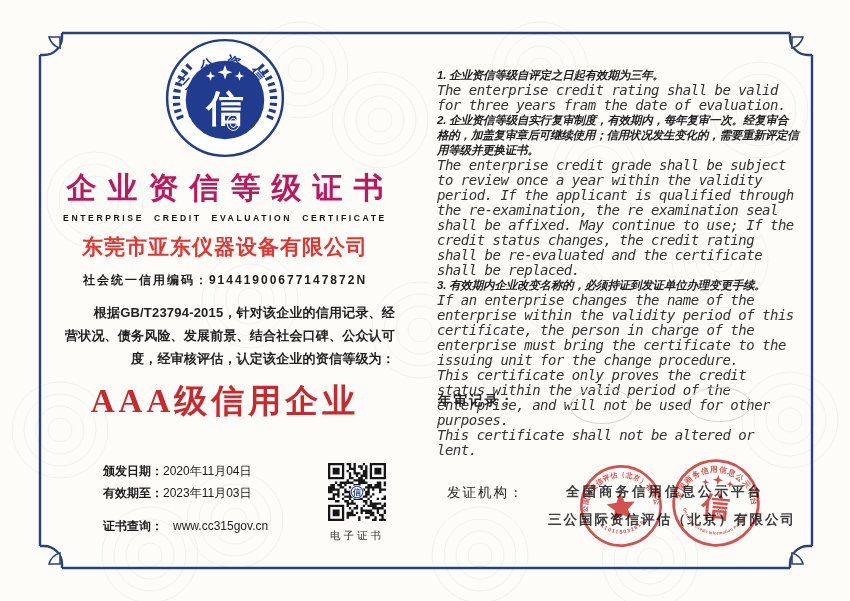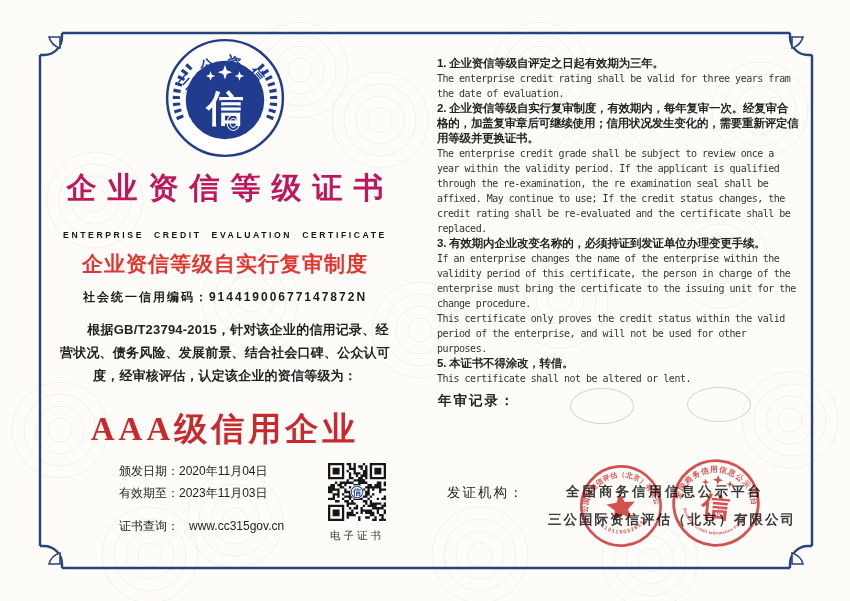--- a/index.html
+++ b/index.html
@@ -3,40 +3,40 @@
 <meta charset="utf-8">
 <style>
   html,body{margin:0;padding:0;}
   body{width:850px;height:601px;background:#ffffff;font-family:"Liberation Sans",sans-serif;overflow:hidden;}
   .sheet{position:absolute;left:0;top:0;width:850px;height:601px;background:#fdfcf9;overflow:hidden;}
   .bg{position:absolute;left:0;top:0;}
   
   .left-page{position:absolute;left:55px;top:30px;width:340px;text-align:center;}
   .emblem{display:block;margin:6px auto 0 auto;}
   .cert-title{margin-top:8px;font-family:"Liberation Serif",serif;font-weight:bold;font-size:30px;letter-spacing:11px;color:#be185d;white-space:nowrap;text-indent:11px;}
-  .cert-subtitle{margin-top:21px;font-size:8.6px;font-weight:bold;letter-spacing:2.6px;word-spacing:5px;color:#141414;white-space:nowrap;}
+  .cert-subtitle{margin-top:4px;font-size:8.6px;font-weight:bold;letter-spacing:2.6px;word-spacing:5px;color:#141414;white-space:nowrap;}
   .credit-line{margin-top:10px;font-size:11px;font-weight:bold;letter-spacing:1.2px;color:#1c1c1c;}
   .company{margin-top:10px;font-size:21px;font-weight:bold;color:#e23531;letter-spacing:1px;white-space:nowrap;}
   .uscc{margin-top:11px;font-size:12px;font-weight:bold;letter-spacing:2px;color:#1c1c1c;white-space:nowrap;}
-  .paragraph{margin-top:12px;text-align:center;font-size:13px;font-weight:bold;color:#222;line-height:23px;text-indent:2em;letter-spacing:0.2px;}
-  .rating{margin-top:20px;font-family:"Liberation Serif",serif;font-size:33px;font-weight:bold;color:#c9282d;letter-spacing:4px;white-space:nowrap;}
+  .paragraph{margin-top:12px;text-align:right;font-size:13px;font-weight:bold;color:#222;line-height:23px;text-indent:2em;letter-spacing:0.2px;}
+  .rating{margin-top:9px;font-family:"Liberation Serif",serif;font-size:33px;font-weight:bold;color:#c9282d;letter-spacing:4px;white-space:nowrap;}
   .left-footer{position:absolute;left:48px;top:428px;text-align:left;font-size:12px;color:#1a1a1a;}
   .foot-row{margin-top:5px;white-space:nowrap;}
-  .foot-label{font-weight:normal;margin-left:16px;}
+  .foot-label{font-weight:bold;}
   .foot-value{font-weight:normal;}
   .query-row{margin-top:16px;}
   .query-url{font-weight:normal;margin-left:10px;color:#222;}
   .qr-wrap{position:absolute;left:272px;top:433px;width:60px;text-align:center;}
   .qr-caption{margin-top:4px;font-size:10.5px;letter-spacing:3px;color:#333;font-family:Liberation Mono, monospace;}
   
   .right-page{position:absolute;left:437px;top:40px;width:362px;}
   .instr-heading{font-size:14.5px;font-weight:bold;color:#1b1b1b;letter-spacing:1.5px;}
-  .clauses{margin-top:16px;}
+  .clauses{margin-top:28px;font-style:italic;}
   .clause-zh{font-size:11.5px;font-weight:bold;color:#222;line-height:15px;letter-spacing:-0.2px;}
-  .clause-en{font-family:"DejaVu Sans Mono",monospace;font-size:10px;color:#333;line-height:15px;letter-spacing:-0.5px;}
+  .clause-en{font-family:"DejaVu Sans Mono",monospace;font-size:14px;color:#333;line-height:15px;letter-spacing:-0.5px;}
   .annual-row{position:absolute;left:438px;top:392px;font-size:13.5px;font-weight:600;letter-spacing:2px;color:#222;}
   .review-slot{position:absolute;border:1px solid #d4d6d0;border-radius:50%;background:transparent;}
   .slot1{left:570px;top:388px;width:62px;height:34px;}
   .slot2{left:687px;top:387px;width:62px;height:33px;}
   .issuer-label{position:absolute;left:447px;top:484px;font-size:13.5px;font-weight:400;letter-spacing:2px;color:#222;}
   .issuer-line1{position:absolute;left:566px;top:483px;font-size:13.5px;font-weight:bold;letter-spacing:3px;color:#3c3c3c;white-space:nowrap;}
   .issuer-line2{position:absolute;left:548px;top:511px;font-size:13.5px;font-weight:bold;letter-spacing:2px;color:#3c3c3c;white-space:nowrap;}
   .seal{position:absolute;mix-blend-mode:multiply;opacity:0.9;}
   .seal-star{left:577px;top:462px;transform:rotate(-6deg);}
   .seal-emblem{left:669px;top:456px;transform:rotate(5deg);}
@@ -163,21 +163,21 @@
       <g fill="none" stroke="#ffffff" stroke-width="1">
         <ellipse cx="68" cy="84" rx="6" ry="7.5"></ellipse>
         <ellipse cx="68" cy="84" rx="3" ry="4.5"></ellipse>
       </g>
     </svg>
 
     <div class="cert-title">企业资信等级证书</div>
     <div class="cert-subtitle">ENTERPRISE CREDIT EVALUATION CERTIFICATE</div>
 
 
-    <div class="company">企业资信等级自实行复审制度</div>
+    <div class="company">东莞市亚东仪器设备有限公司</div>
 
     <div class="uscc">
       <span>社会统一信用编码：</span><span>91441900677147872N</span>
     </div>
 
     <div class="paragraph">根据GB/T23794-2015，针对该企业的信用记录、经营状况、债务风险、发展前景、结合社会口碑、公众认可度，经审核评估，认定该企业的资信等级为：</div>
 
     <div class="rating">AAA级信用企业</div>
 
     <div class="left-footer">
@@ -215,21 +215,20 @@
         <div class="clause-en">The enterprise credit grade shall be subject to review once a year within the validity period. If the applicant is qualified through the re-examination, the re examination seal shall be affixed. May continue to use; If the credit status changes, the credit rating shall be re-evaluated and the certificate shall be replaced.</div>
       </div>
       <div>
         <div class="clause-zh">3. 有效期内企业改变名称的，必须持证到发证单位办理变更手续。</div>
         <div class="clause-en">If an enterprise changes the name of the enterprise within the validity period of this certificate, the person in charge of the enterprise must bring the certificate to the issuing unit for the change procedure.</div>
       </div>
       <div>
         <div class="clause-en">This certificate only proves the credit status within the valid period of the enterprise, and will not be used for other purposes.</div>
       </div>
       <div>
-        <div class="clause-zh">5. 本证书不得涂改，转借。</div>
         <div class="clause-en">This certificate shall not be altered or lent.</div>
       </div>
     </div>
   </div>
 
   <div class="annual-row">年审记录：</div>
   <div class="review-slot slot1"></div>
   <div class="review-slot slot2"></div>
 
   <div class="issuer-label">发证机构：</div>

